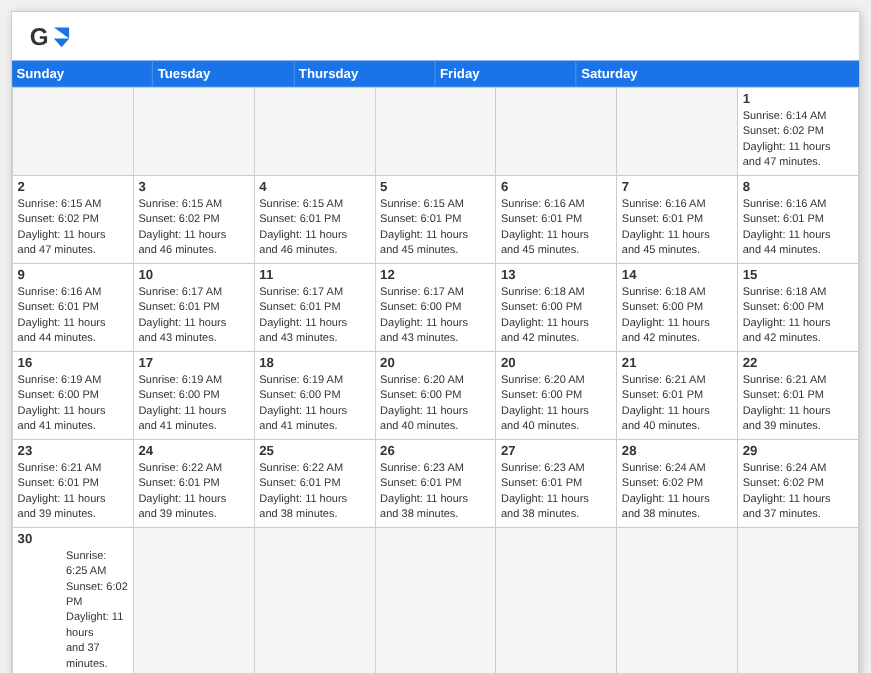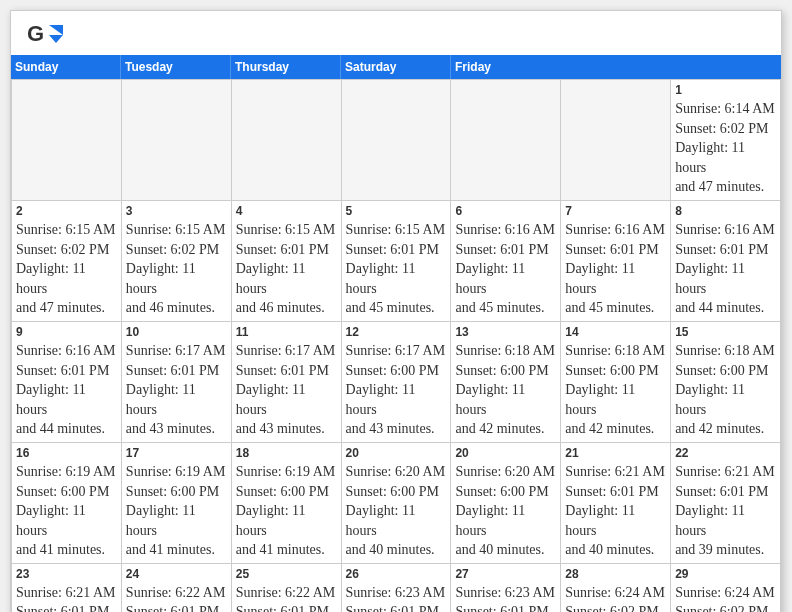--- a/index.html
+++ b/index.html
@@ -51,21 +51,21 @@
       font-size: 30px;
       font-weight: bold;
       color: #222;
     }
     .location {
       font-size: 14px;
       color: #555;
     }
     .day-headers {
       display: grid;
-      grid-template-columns: repeat(7, 1fr);
+      grid-template-columns: repeat(6, 1fr);
       background: #1a73e8;
     }
     .day-header {
       color: white;
       font-size: 12px;
       font-weight: bold;
       padding: 5px 4px;
       text-align: left;
       border-right: 1px solid #4a93e8;
     }
@@ -87,24 +87,23 @@
     .cell.empty {
       background: #f5f5f5;
     }
     .day-num {
       font-size: 12px;
       font-weight: bold;
       color: #333;
       margin-bottom: 2px;
     }
     .cell-info {
-      font-size: 14px;
+      font-size: 10px;
       color: #333;
       line-height: 1.4;
-      font-family: Liberation Serif, serif;
     }
   </style>
 </head>
 <body>
 
 <div class="calendar-container">
   <div class="header">
     <div class="logo">
       <div class="logo-icon">
         <svg width="36" height="28" viewBox="0 0 36 28">
@@ -120,22 +119,22 @@
     <div class="title-area">
       <div class="month-title"></div>
       <div class="location"></div>
     </div>
   </div>
 
   <div class="day-headers">
   <div class="day-header">Sunday</div>
       <div class="day-header">Tuesday</div>
       <div class="day-header">Thursday</div>
+      <div class="day-header">Friday</div>
       <div class="day-header">Saturday</div>
-      <div class="day-header">Friday</div>
     </div>
 
   <div class="calendar-grid">
   <div class="cell empty"></div>
       <div class="cell empty"></div>
       <div class="cell empty"></div>
       <div class="cell empty"></div>
       <div class="cell empty"></div>
       <div class="cell empty"></div>
       <div class="cell">

